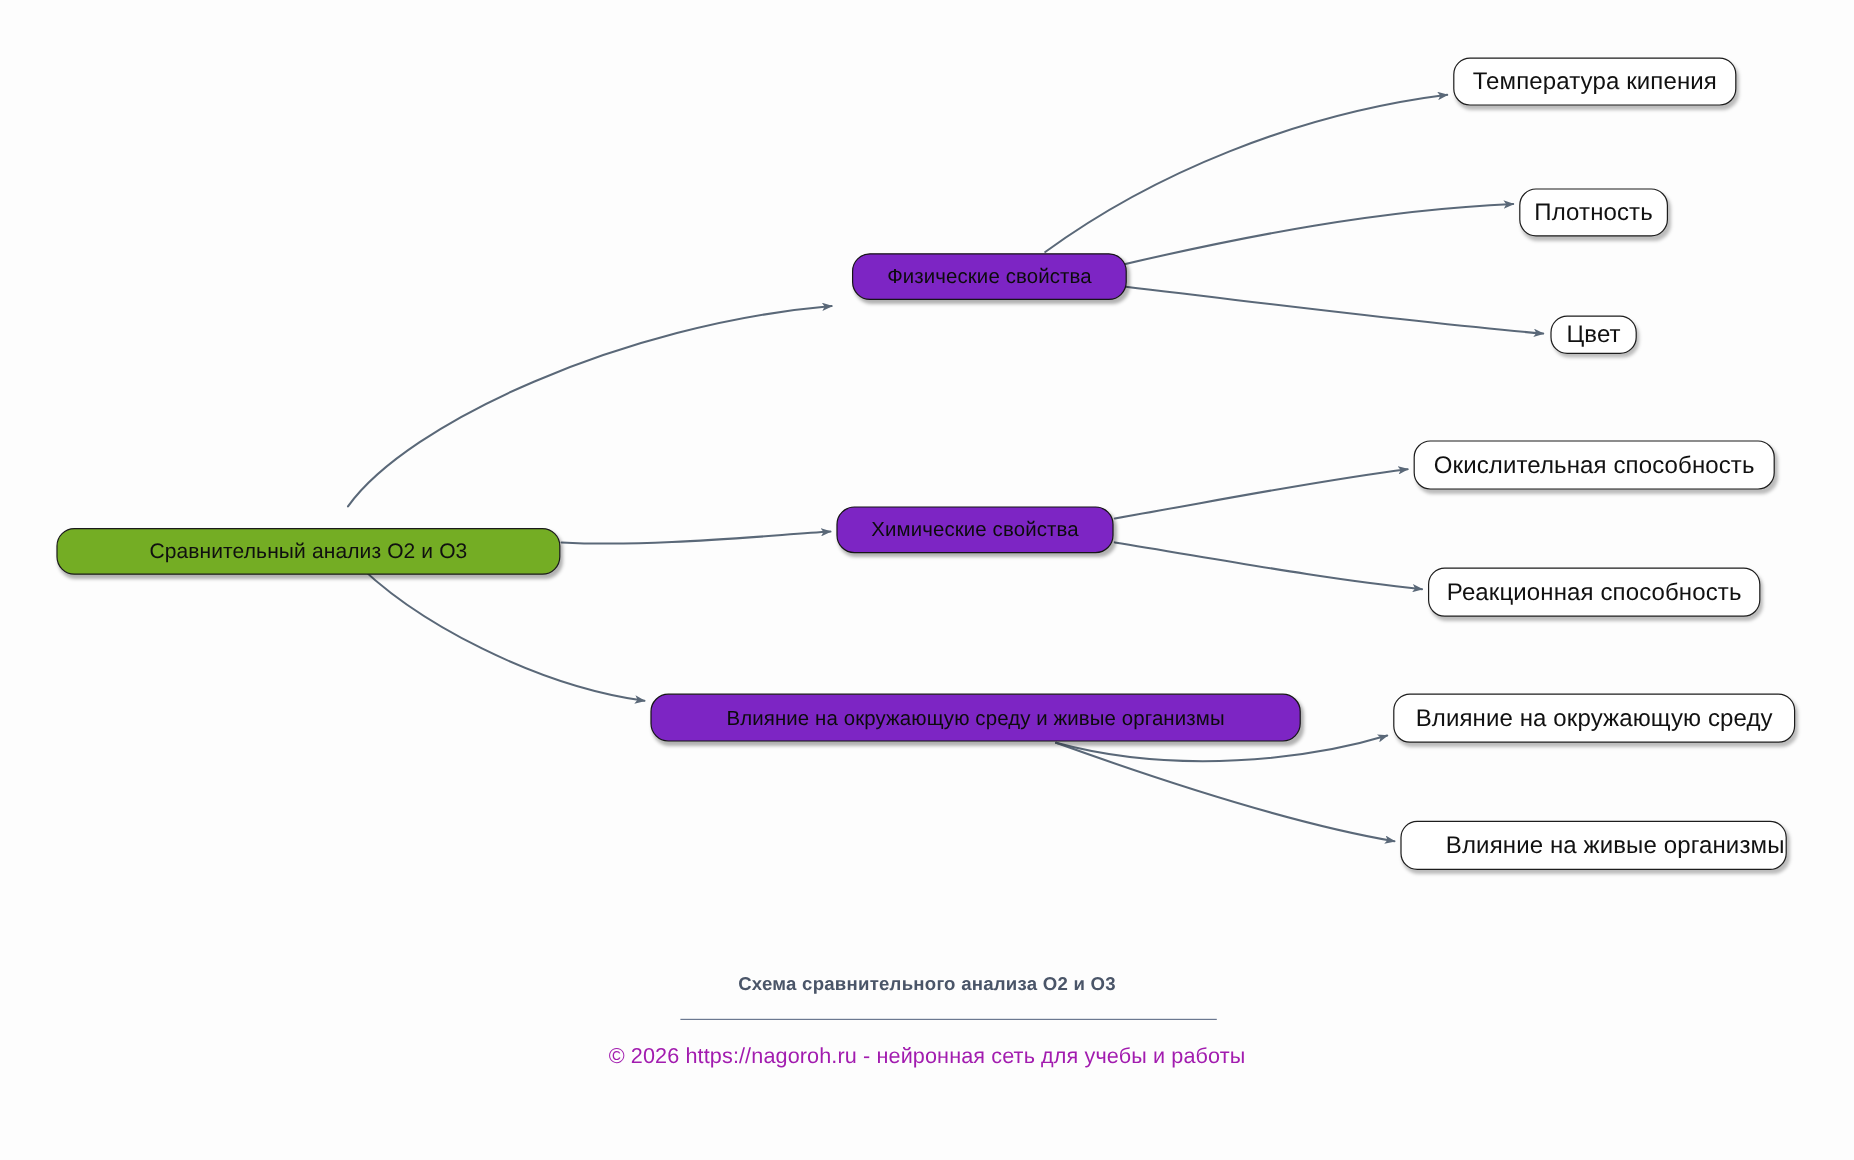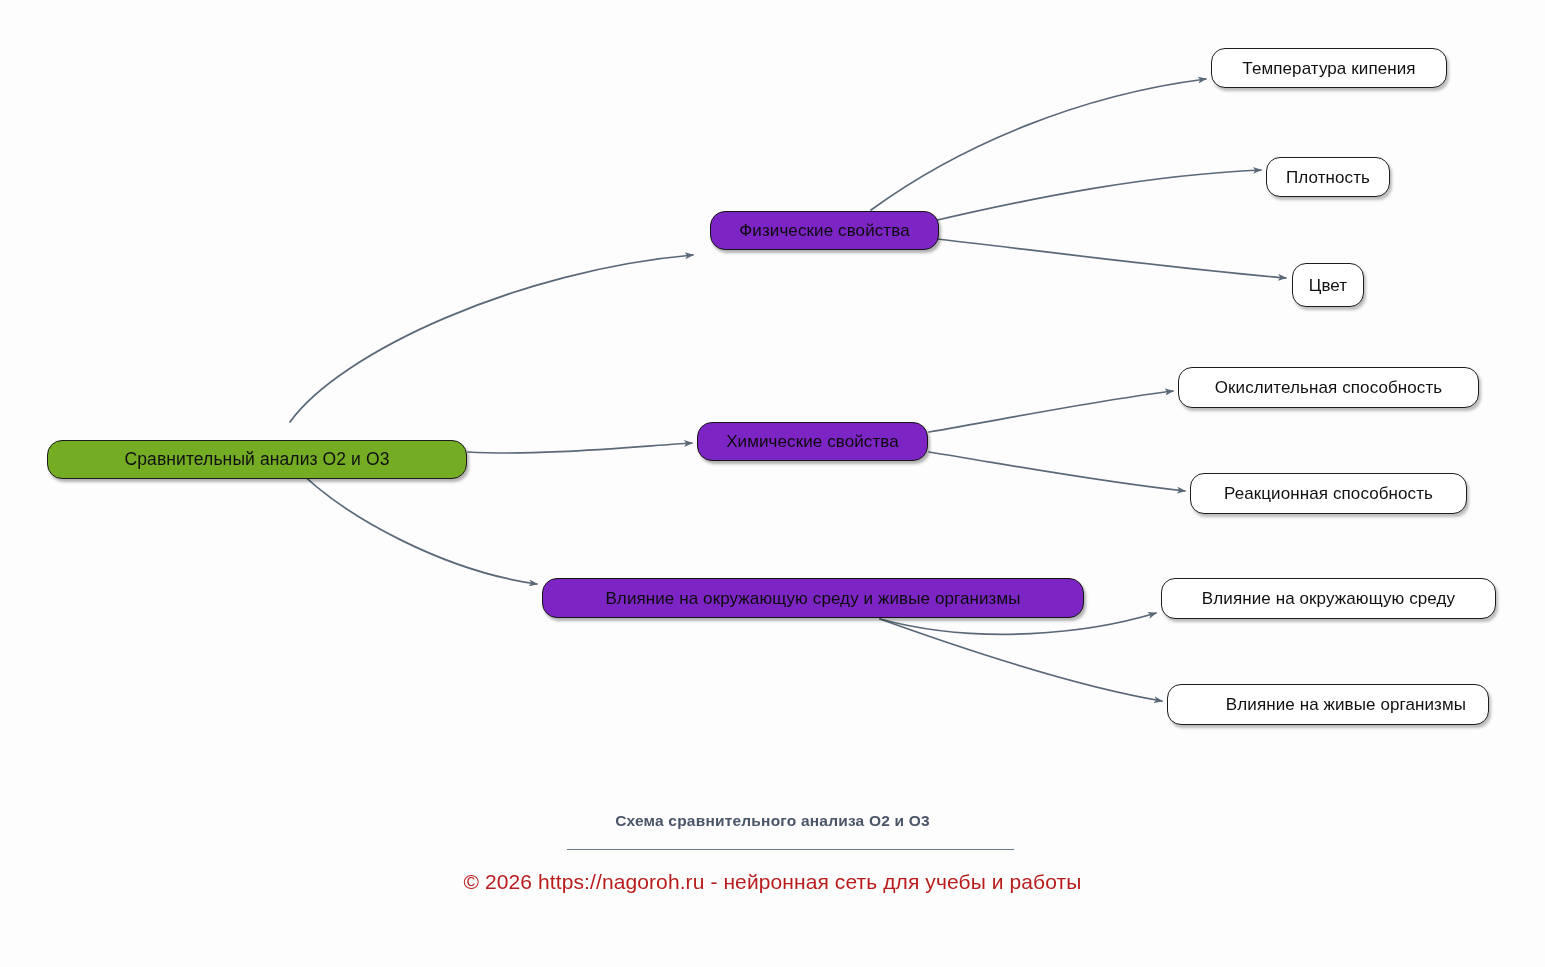--- a/index.html
+++ b/index.html
@@ -64,21 +64,21 @@
     font-size: 17px;
     border-radius: 15px;
     box-shadow: 2px 3px 3px rgba(0,0,0,0.30);
   }
 
   
   .node-leaf {
     background: #ffffff;
     border: 1.7px solid #1d1d1d;
     color: #111111;
-    font-size: 17px;
+    font-size: 20px;
     border-radius: 14px;
     box-shadow: 2px 3px 3px rgba(0,0,0,0.26);
   }
 
   .footer {
     position: absolute;
     left: 0;
     width: 1545px;
     text-align: center;
   }
@@ -92,22 +92,22 @@
   .footer-rule {
     position: absolute;
     left: 567px;
     top: 849px;
     width: 447px;
     height: 0;
     border-top: 1.4px solid #6b7890;
   }
   .footer-credit {
     top: 870px;
-    font-size: 21px;
-    color: #b91c1c;
+    font-size: 18px;
+    color: #a21caf;
     letter-spacing: 0.1px;
   }
 </style>
 </head>
 <body>
 
 <div id="mindmap-canvas">
 
   <svg class="edges-layer" viewBox="0 0 1545 967" width="1545" height="967" xmlns="http://www.w3.org/2000/svg">
     <defs>
@@ -135,21 +135,21 @@
 
   <div class="node node-branch" style="left: 710px; top: 211px; width: 229px; height: 39px; background: rgb(125, 37, 196);">
     <span class="node-label">Физические свойства</span>
   </div>
   <div class="node node-leaf" style="left: 1211px; top: 48px; width: 236px; height: 40px;">
     <span class="node-label">Температура кипения</span>
   </div>
   <div class="node node-leaf" style="left: 1266px; top: 157px; width: 124px; height: 40px;">
     <span class="node-label">Плотность</span>
   </div>
-  <div class="node node-leaf" style="left: 1292px; top: 263px; width: 72px; height: 44px;">
+  <div class="node node-leaf" style="left: 1292px; top: 263px; width: 72px; height: 32px;">
     <span class="node-label">Цвет</span>
   </div>
 
   <div class="node node-branch" style="left: 697px; top: 422px; width: 231px; height: 39px; background: rgb(125, 37, 196);">
     <span class="node-label">Химические свойства</span>
   </div>
   <div class="node node-leaf" style="left: 1178px; top: 367px; width: 301px; height: 41px;">
     <span class="node-label">Окислительная способность</span>
   </div>
   <div class="node node-leaf" style="left: 1190px; top: 473px; width: 277px; height: 41px;">

